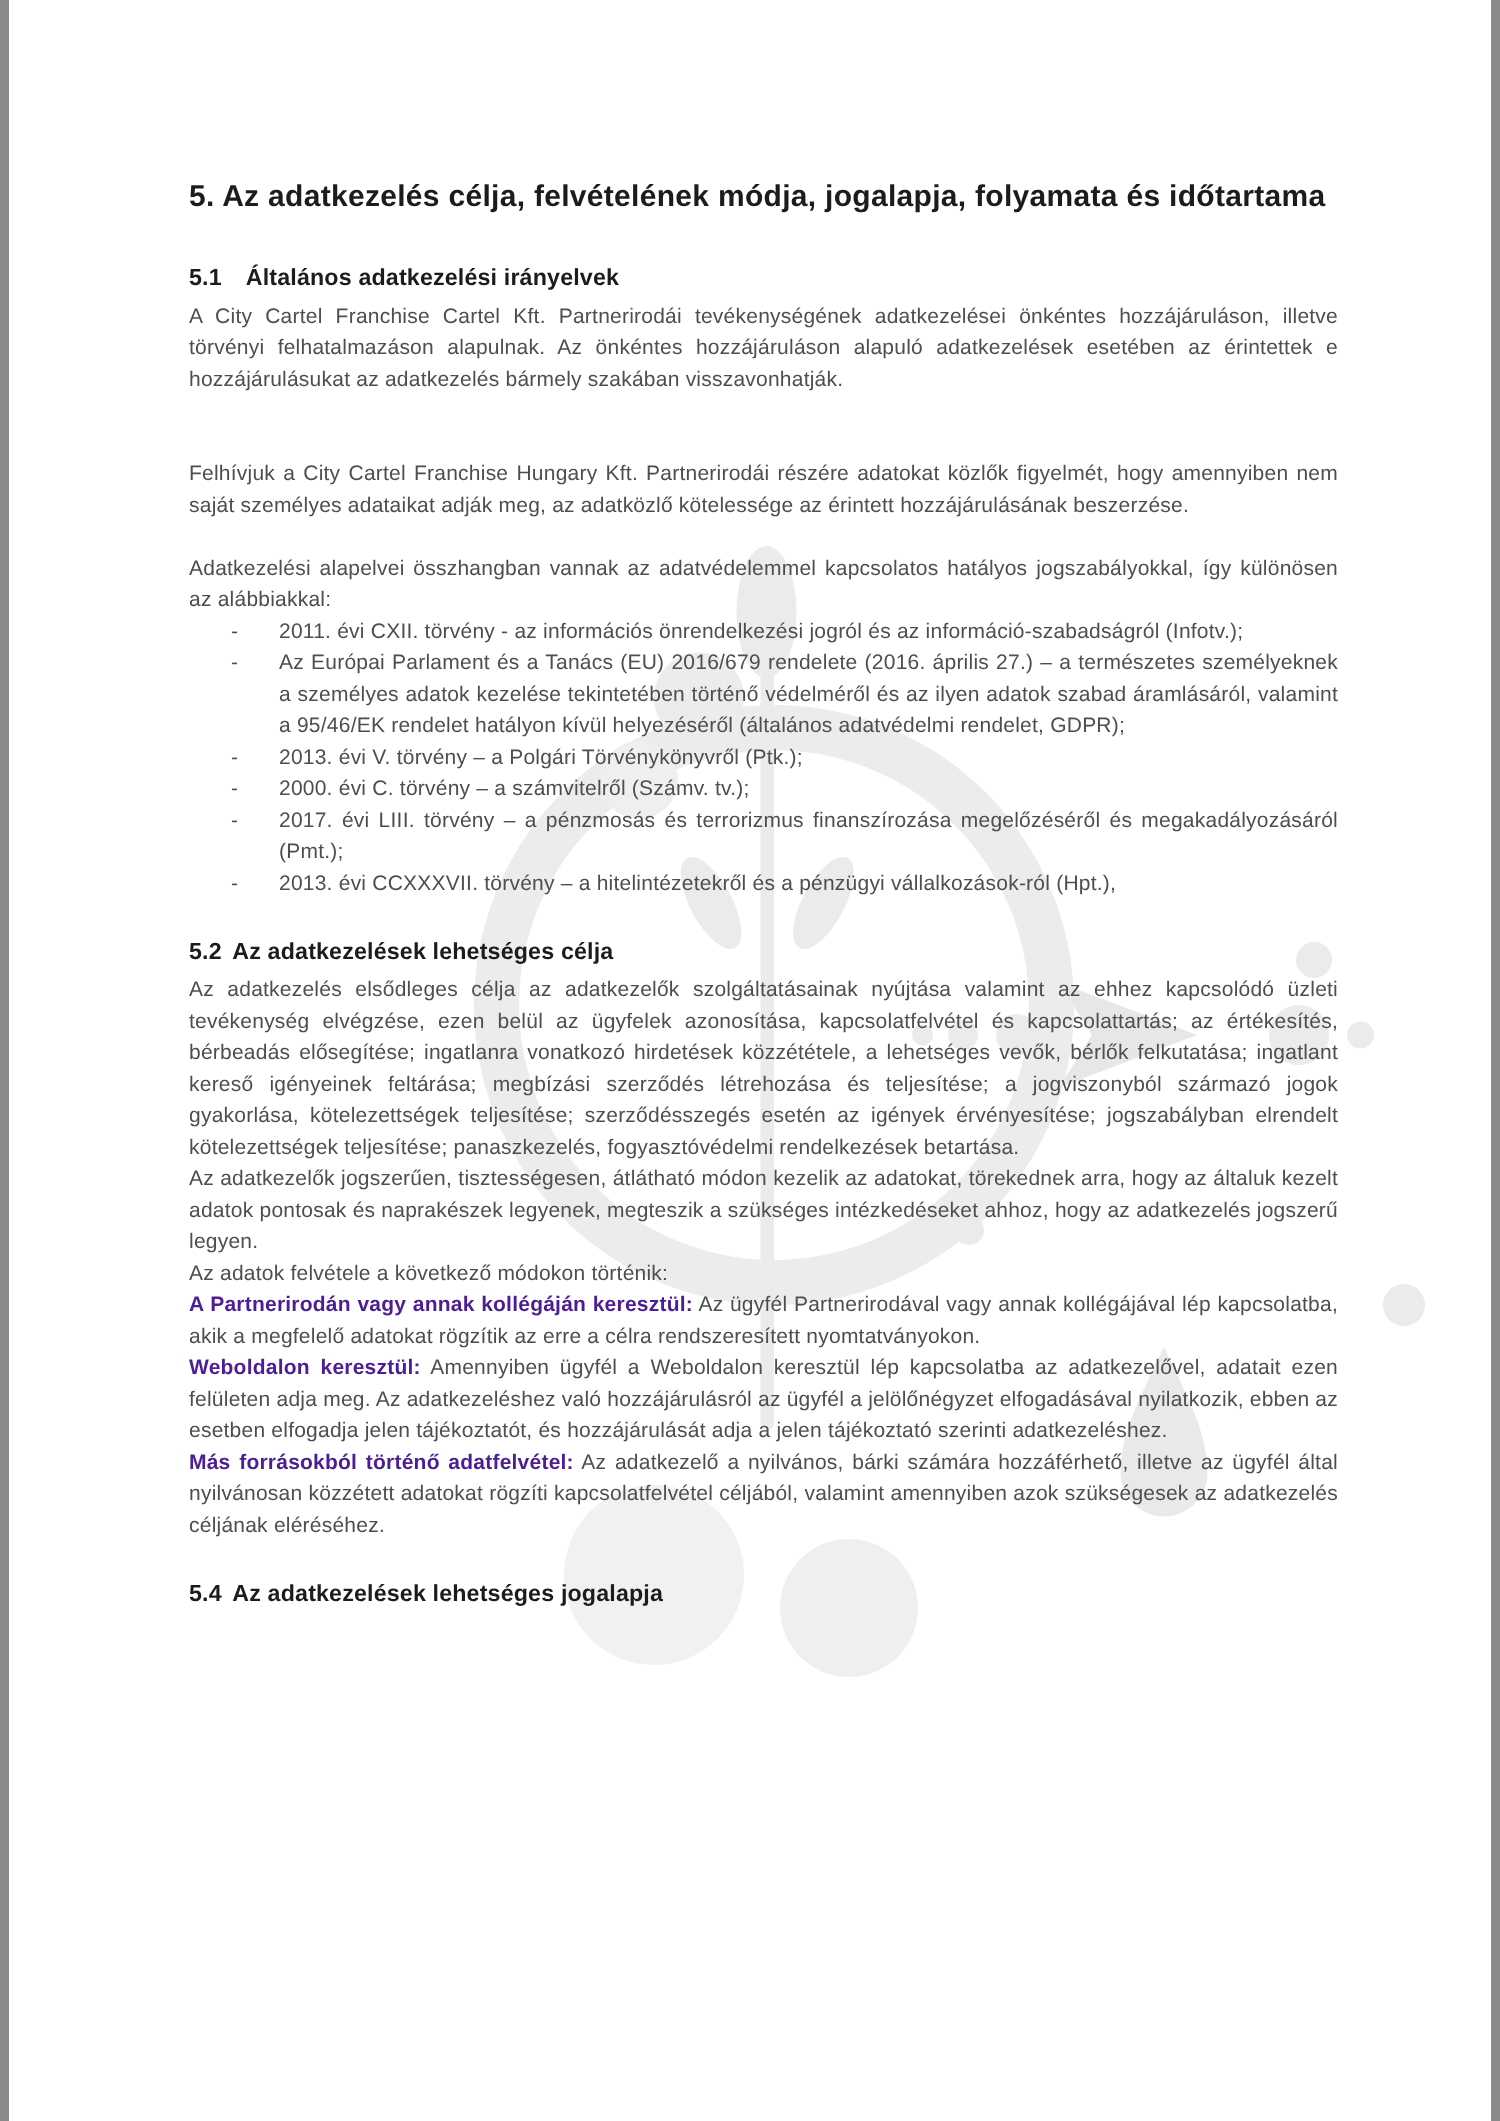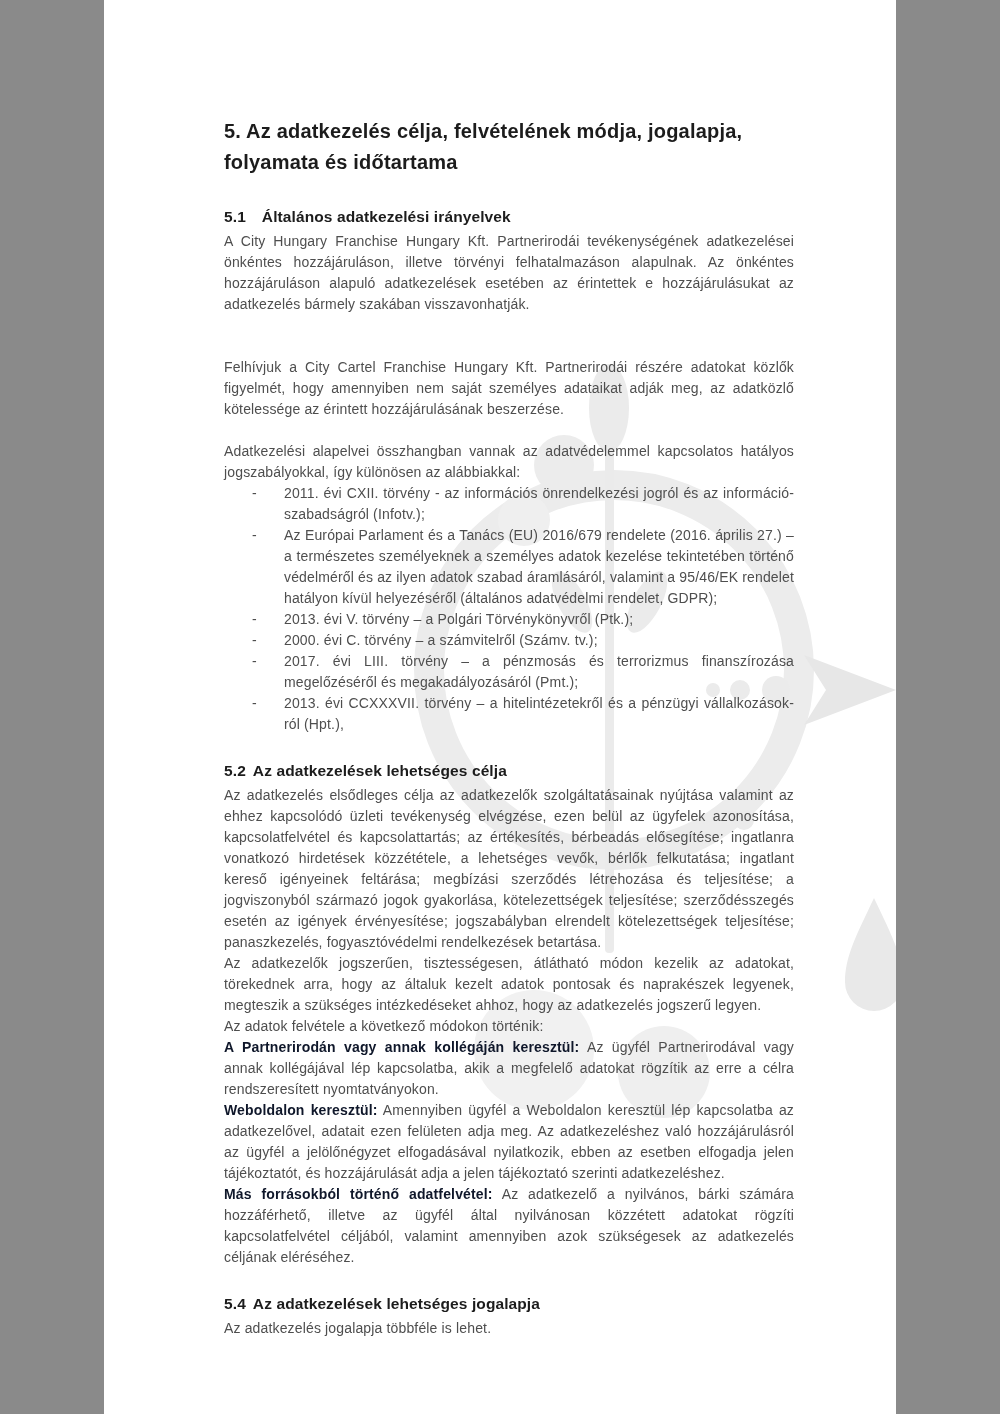--- a/index.html
+++ b/index.html
@@ -1,18 +1,18 @@
 <!DOCTYPE html>
 <html><head>
 <meta charset="utf-8">
 <style>
   html, body { margin: 0; padding: 0; background: #8a8a8a; }
   .page {
     position: relative;
-    width: 792px;
+    width: 988px;
     height: 1414px;
     margin: 0 auto;
     background: #ffffff;
     overflow: hidden;
     font-family: "Liberation Sans", "DejaVu Sans", sans-serif;
   }
   .watermark {
     position: absolute;
     left: 300px;
     top: 350px;
@@ -51,21 +51,21 @@
   h2 .h2-num.wide { margin-right: 16px; }
   p { margin: 0 0 21px 0; text-align: justify; }
   p.tight { margin: 0; }
   ul.laws { list-style: none; margin: 0 0 4px 0; padding: 0; }
   ul.laws li {
     position: relative;
     padding-left: 60px;
     text-align: justify;
   }
   ul.laws .dash { position: absolute; left: 28px; }
-  .bold-lead { font-weight: 700; color: #0f172a; }
+  .bold-lead { font-weight: 700; color: #4c1d95; }
   .page-number {
     position: absolute;
     top: 1312px;
     left: 0;
     width: 100%;
     text-align: center;
     font-size: 12px;
     color: #737373;
     letter-spacing: 1px;
     z-index: 1;
@@ -98,21 +98,21 @@
       <circle cx="340" cy="470" r="10"></circle>
       <circle cx="570" cy="290" r="12"></circle>
     </g>
   </svg>
 
   <div class="content">
 
     <h1>5. Az adatkezelés célja, felvételének módja, jogalapja, folyamata és időtartama</h1>
 
     <h2><span class="h2-num wide">5.1</span><span>Általános adatkezelési irányelvek</span></h2>
-    <p class="tight">A City Hungary Franchise Hungary Kft. Partnerirodái tevékenységének adatkezelései önkéntes hozzájáruláson, illetve törvényi felhatalmazáson alapulnak. Az önkéntes hozzájáruláson alapuló adatkezelések esetében az érintettek e hozzájárulásukat az adatkezelés bármely szakában visszavonhatják.</p>
+    <p class="tight">A City Cartel Franchise Cartel Kft. Partnerirodái tevékenységének adatkezelései önkéntes hozzájáruláson, illetve törvényi felhatalmazáson alapulnak. Az önkéntes hozzájáruláson alapuló adatkezelések esetében az érintettek e hozzájárulásukat az adatkezelés bármely szakában visszavonhatják.</p>
     <p style="margin:0 0 0 0;">&nbsp;</p>
     <p style="margin:0;">&nbsp;</p>
     <p class="tight">Felhívjuk a City Cartel Franchise Hungary Kft. Partnerirodái részére adatokat közlők figyelmét, hogy amennyiben nem saját személyes adataikat adják meg, az adatközlő kötelessége az érintett hozzájárulásának beszerzése.</p>
     <p style="margin:0;">&nbsp;</p>
     <p class="tight">Adatkezelési alapelvei összhangban vannak az adatvédelemmel kapcsolatos hatályos jogszabályokkal, így különösen az alábbiakkal:</p>
     <ul class="laws">
       <li><span class="dash">-</span><span>2011. évi CXII. törvény - az információs önrendelkezési jogról és az információ-szabadságról (Infotv.);</span></li>
       <li><span class="dash">-</span><span>Az Európai Parlament és a Tanács (EU) 2016/679 rendelete (2016. április 27.) – a természetes személyeknek a személyes adatok kezelése tekintetében történő védelméről és az ilyen adatok szabad áramlásáról, valamint a 95/46/EK rendelet hatályon kívül helyezéséről (általános adatvédelmi rendelet, GDPR);</span></li>
       <li><span class="dash">-</span><span>2013. évi V. törvény – a Polgári Törvénykönyvről (Ptk.);</span></li>
       <li><span class="dash">-</span><span>2000. évi C. törvény – a számvitelről (Számv. tv.);</span></li>
@@ -123,18 +123,17 @@
     <h2><span class="h2-num">5.2</span><span>Az adatkezelések lehetséges célja</span></h2>
     <p class="tight">Az adatkezelés elsődleges célja az adatkezelők szolgáltatásainak nyújtása valamint az ehhez kapcsolódó üzleti tevékenység elvégzése, ezen belül az ügyfelek azonosítása, kapcsolatfelvétel és kapcsolattartás; az értékesítés, bérbeadás elősegítése; ingatlanra vonatkozó hirdetések közzététele, a lehetséges vevők, bérlők felkutatása; ingatlant kereső igényeinek feltárása; megbízási szerződés létrehozása és teljesítése; a jogviszonyból származó jogok gyakorlása, kötelezettségek teljesítése; szerződésszegés esetén az igények érvényesítése; jogszabályban elrendelt kötelezettségek teljesítése; panaszkezelés, fogyasztóvédelmi rendelkezések betartása.</p>
     <p class="tight">Az adatkezelők jogszerűen, tisztességesen, átlátható módon kezelik az adatokat, törekednek arra, hogy az általuk kezelt adatok pontosak és naprakészek legyenek, megteszik a szükséges intézkedéseket ahhoz, hogy az adatkezelés jogszerű legyen.</p>
 
     <p class="tight">Az adatok felvétele a következő módokon történik:</p>
     <p class="tight"><span class="bold-lead">A Partnerirodán vagy annak kollégáján keresztül:</span><span> Az ügyfél Partnerirodával vagy annak kollégájával lép kapcsolatba, akik a megfelelő adatokat rögzítik az erre a célra rendszeresített nyomtatványokon.</span></p>
     <p class="tight"><span class="bold-lead">Weboldalon keresztül:</span><span> Amennyiben ügyfél a Weboldalon keresztül lép kapcsolatba az adatkezelővel, adatait ezen felületen adja meg. Az adatkezeléshez való hozzájárulásról az ügyfél a jelölőnégyzet elfogadásával nyilatkozik, ebben az esetben elfogadja jelen tájékoztatót, és hozzájárulását adja a jelen tájékoztató szerinti adatkezeléshez.</span></p>
     <p class="tight"><span class="bold-lead">Más forrásokból történő adatfelvétel:</span><span> Az adatkezelő a nyilvános, bárki számára hozzáférhető, illetve az ügyfél által nyilvánosan közzétett adatokat rögzíti kapcsolatfelvétel céljából, valamint amennyiben azok szükségesek az adatkezelés céljának eléréséhez.</span></p>
 
     <h2><span class="h2-num">5.4</span><span>Az adatkezelések lehetséges jogalapja</span></h2>
-    <p class="tight">Az adatkezelés jogalapja többféle is lehet.</p>
 
   </div>
 
 
 </div>
 
 </body></html>

